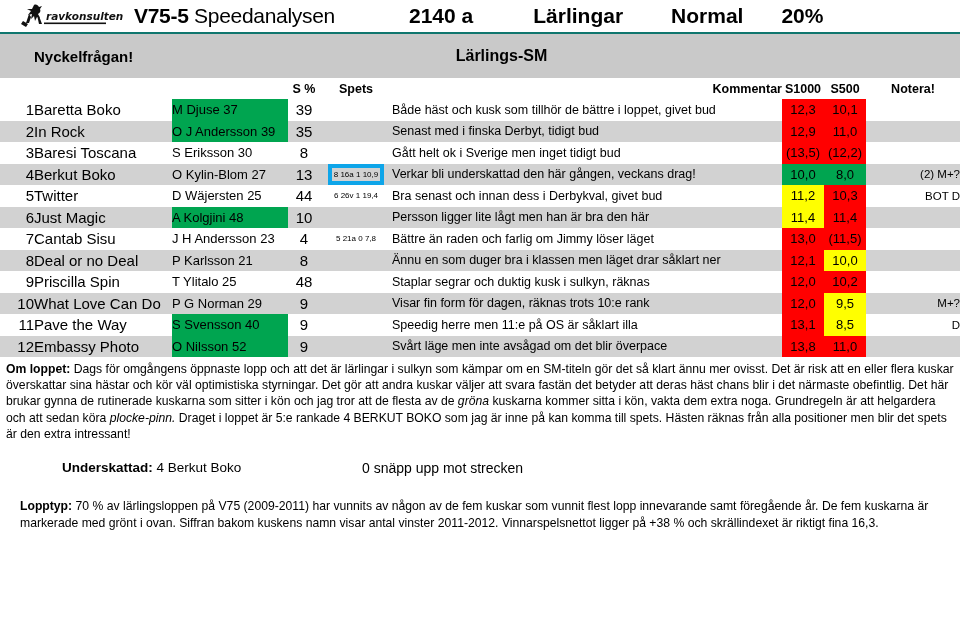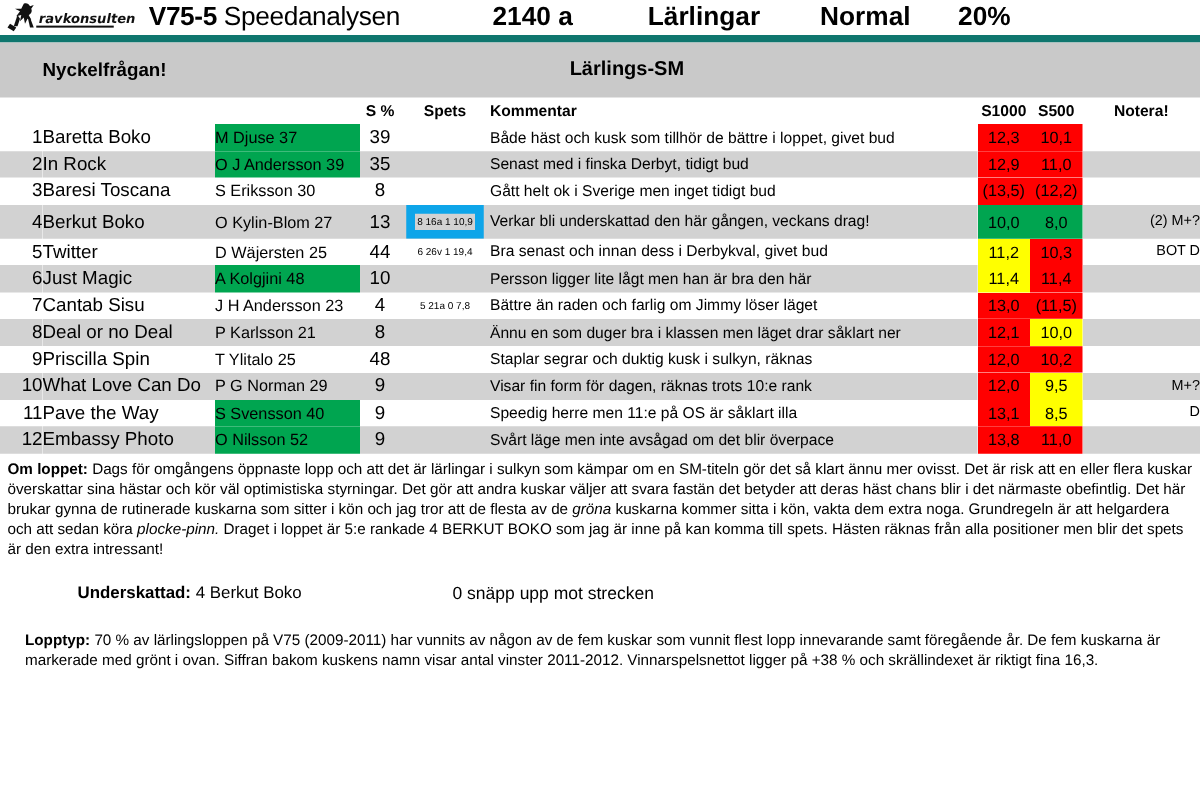--- a/index.html
+++ b/index.html
@@ -15,22 +15,22 @@
     position: relative;
     width: 960px; height: 635px;
     background: #fff;
   }
 
   
   .titlebar {
     display: flex;
     align-items: center;
     height: 34px;
-    padding: 0 0 0 5px;
-    border-bottom: 6px solid #0f766e;
+    padding: 0 0 0 20px;
+    border-bottom: 2px solid #0f766e;
   }
   .logo {
     width: 108px; height: 28px;
     display: flex; align-items: center;
     position: relative;
     flex: 0 0 108px;
   }
   .logo svg { display: block; }
   .title-main {
     font-size: 21px;
@@ -112,33 +112,33 @@
   .c-drv   { width: 116px; text-align: left;  font-size: 13px; padding-left: 1px; }
   .c-spct  { width: 32px;  text-align: center; font-size: 15px; }
   .c-spets { width: 72px;  text-align: center; font-size: 8px; }
   .c-komm  { width: 390px; text-align: left;  font-size: 12.5px; margin-top: 20px; }
   .c-s1000 { width: 42px;  text-align: center; font-size: 13px; }
   .c-s500  { width: 42px;  text-align: center; font-size: 13px; }
   .c-nota  { width: 94px;  text-align: right; font-size: 11.5px; }
 
   th.h-spct  { text-align: center; }
   th.h-spets { text-align: center; }
-  th.h-komm  { text-align: left; margin-top: 10px; }
+  th.h-komm  { text-align: right; margin-top: 10px; }
   th.h-s1000 { text-align: center; }
   th.h-s500  { text-align: center; }
   th.h-nota  { text-align: center; }
 
   .hl-green  { background: #00a550 !important; }
   .bg-red    { background: #ff0000 !important; }
   .bg-yellow { background: #ffff00 !important; }
   .bg-green  { background: #00a550 !important; }
 
   .spets-box {
     display: inline-block;
-    border: 7px solid #0ea5e9;
+    border: 4px solid #0ea5e9;
     padding: 0 2px;
     line-height: 13px;
   }
 
   
   .about {
     margin: 4px 0 0 0;
     padding: 0 6px 0 6px;
     font-size: 12.2px;
     line-height: 16.2px;

